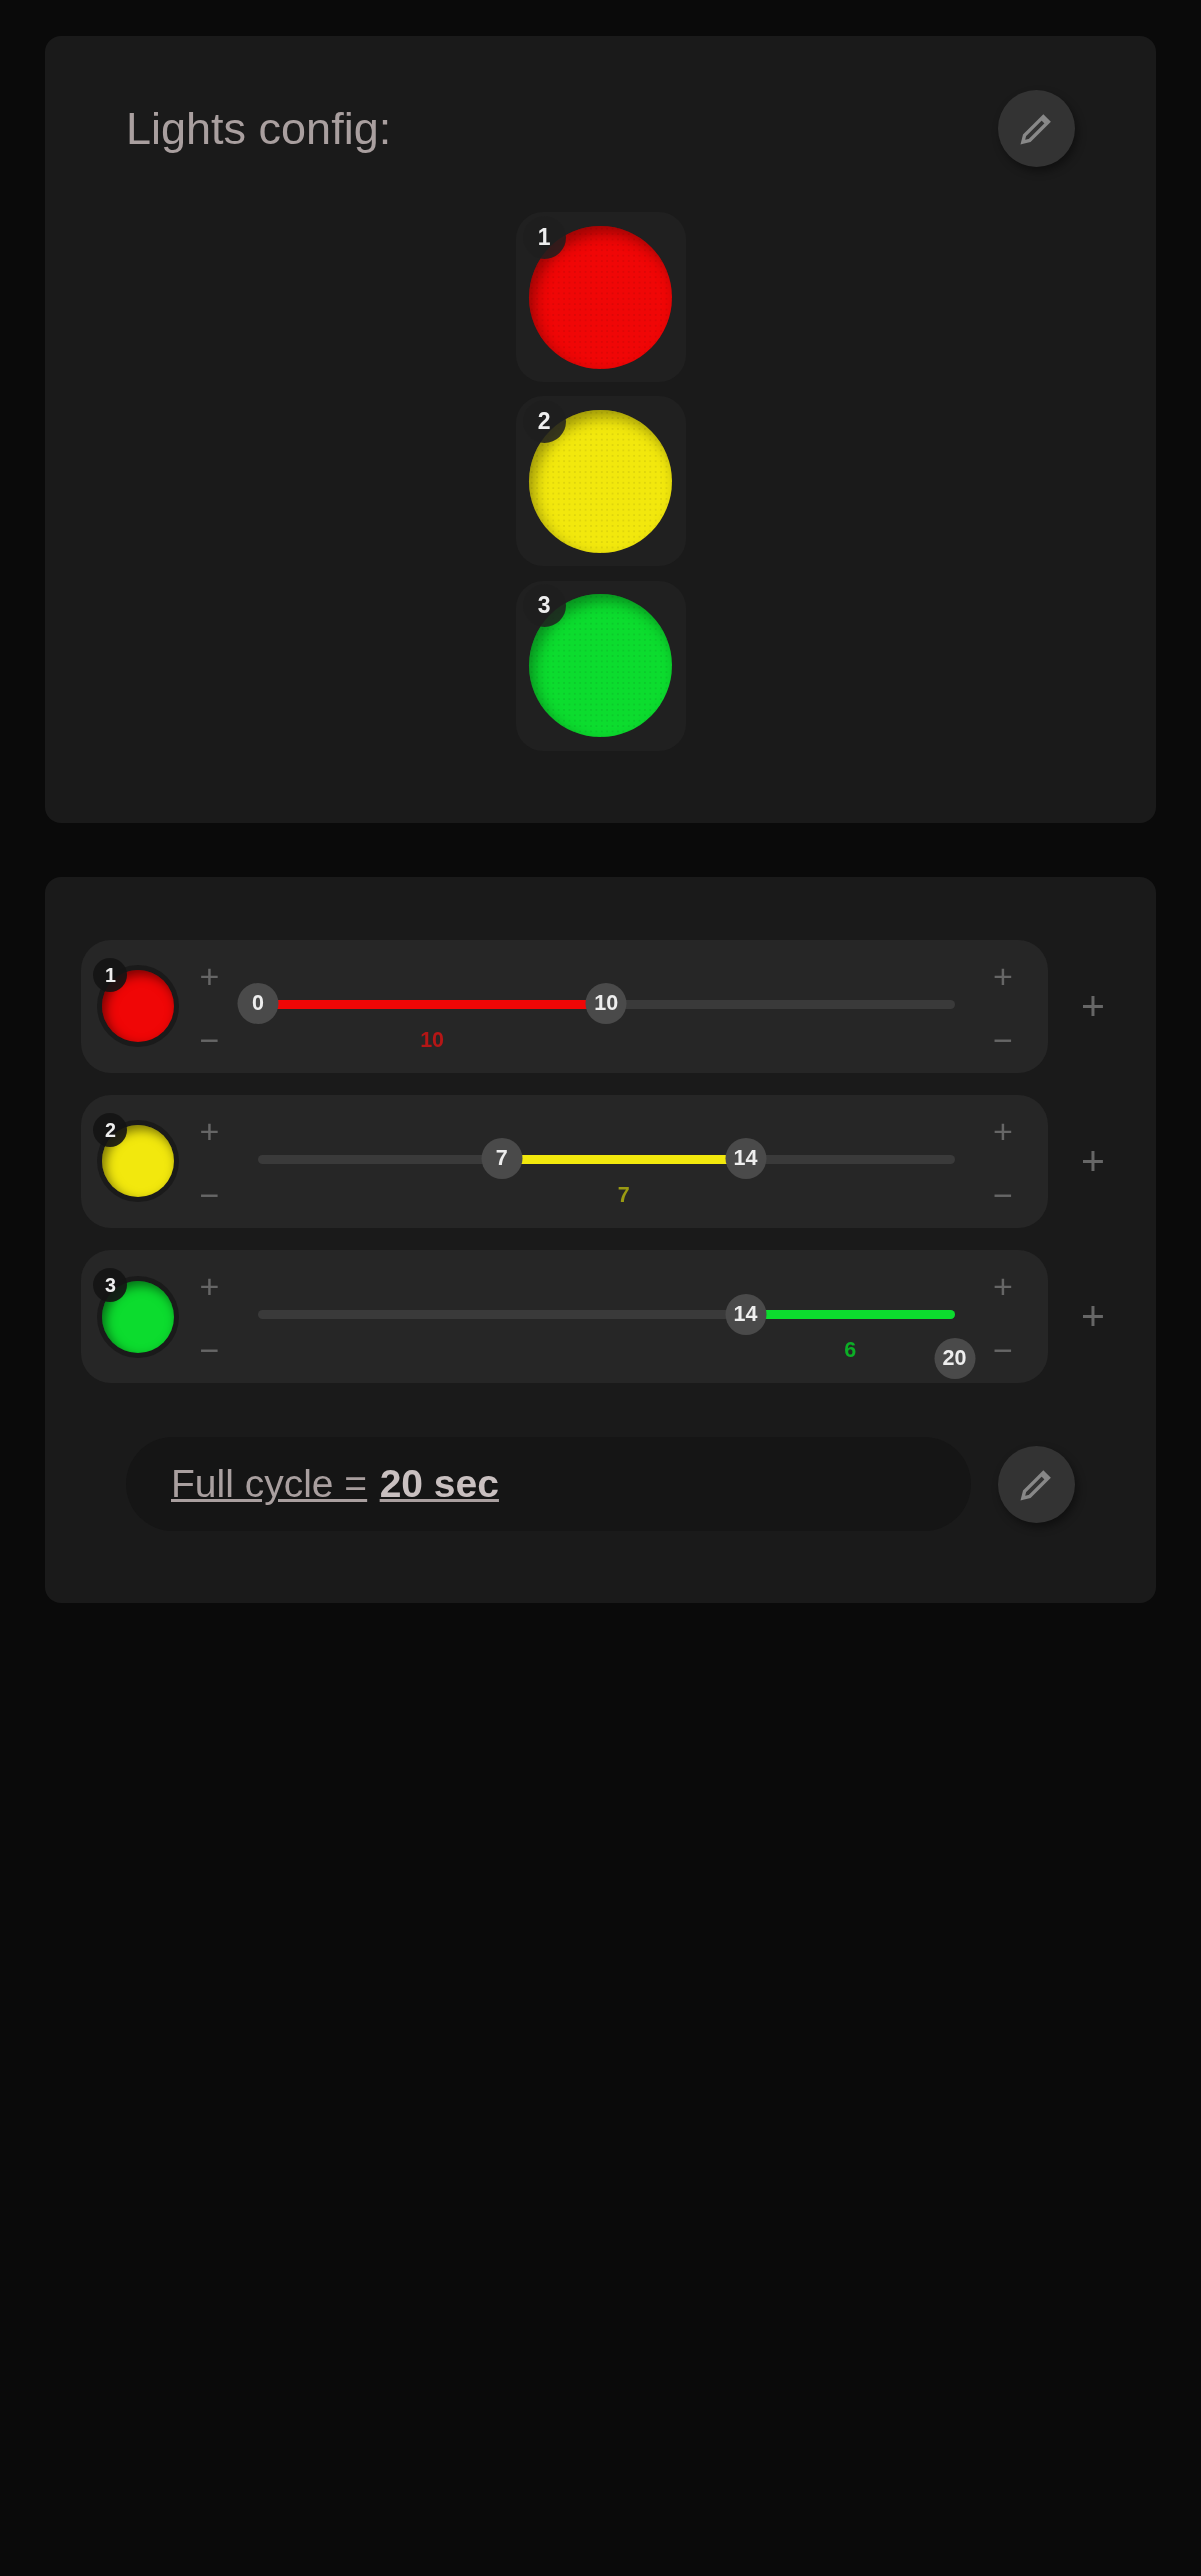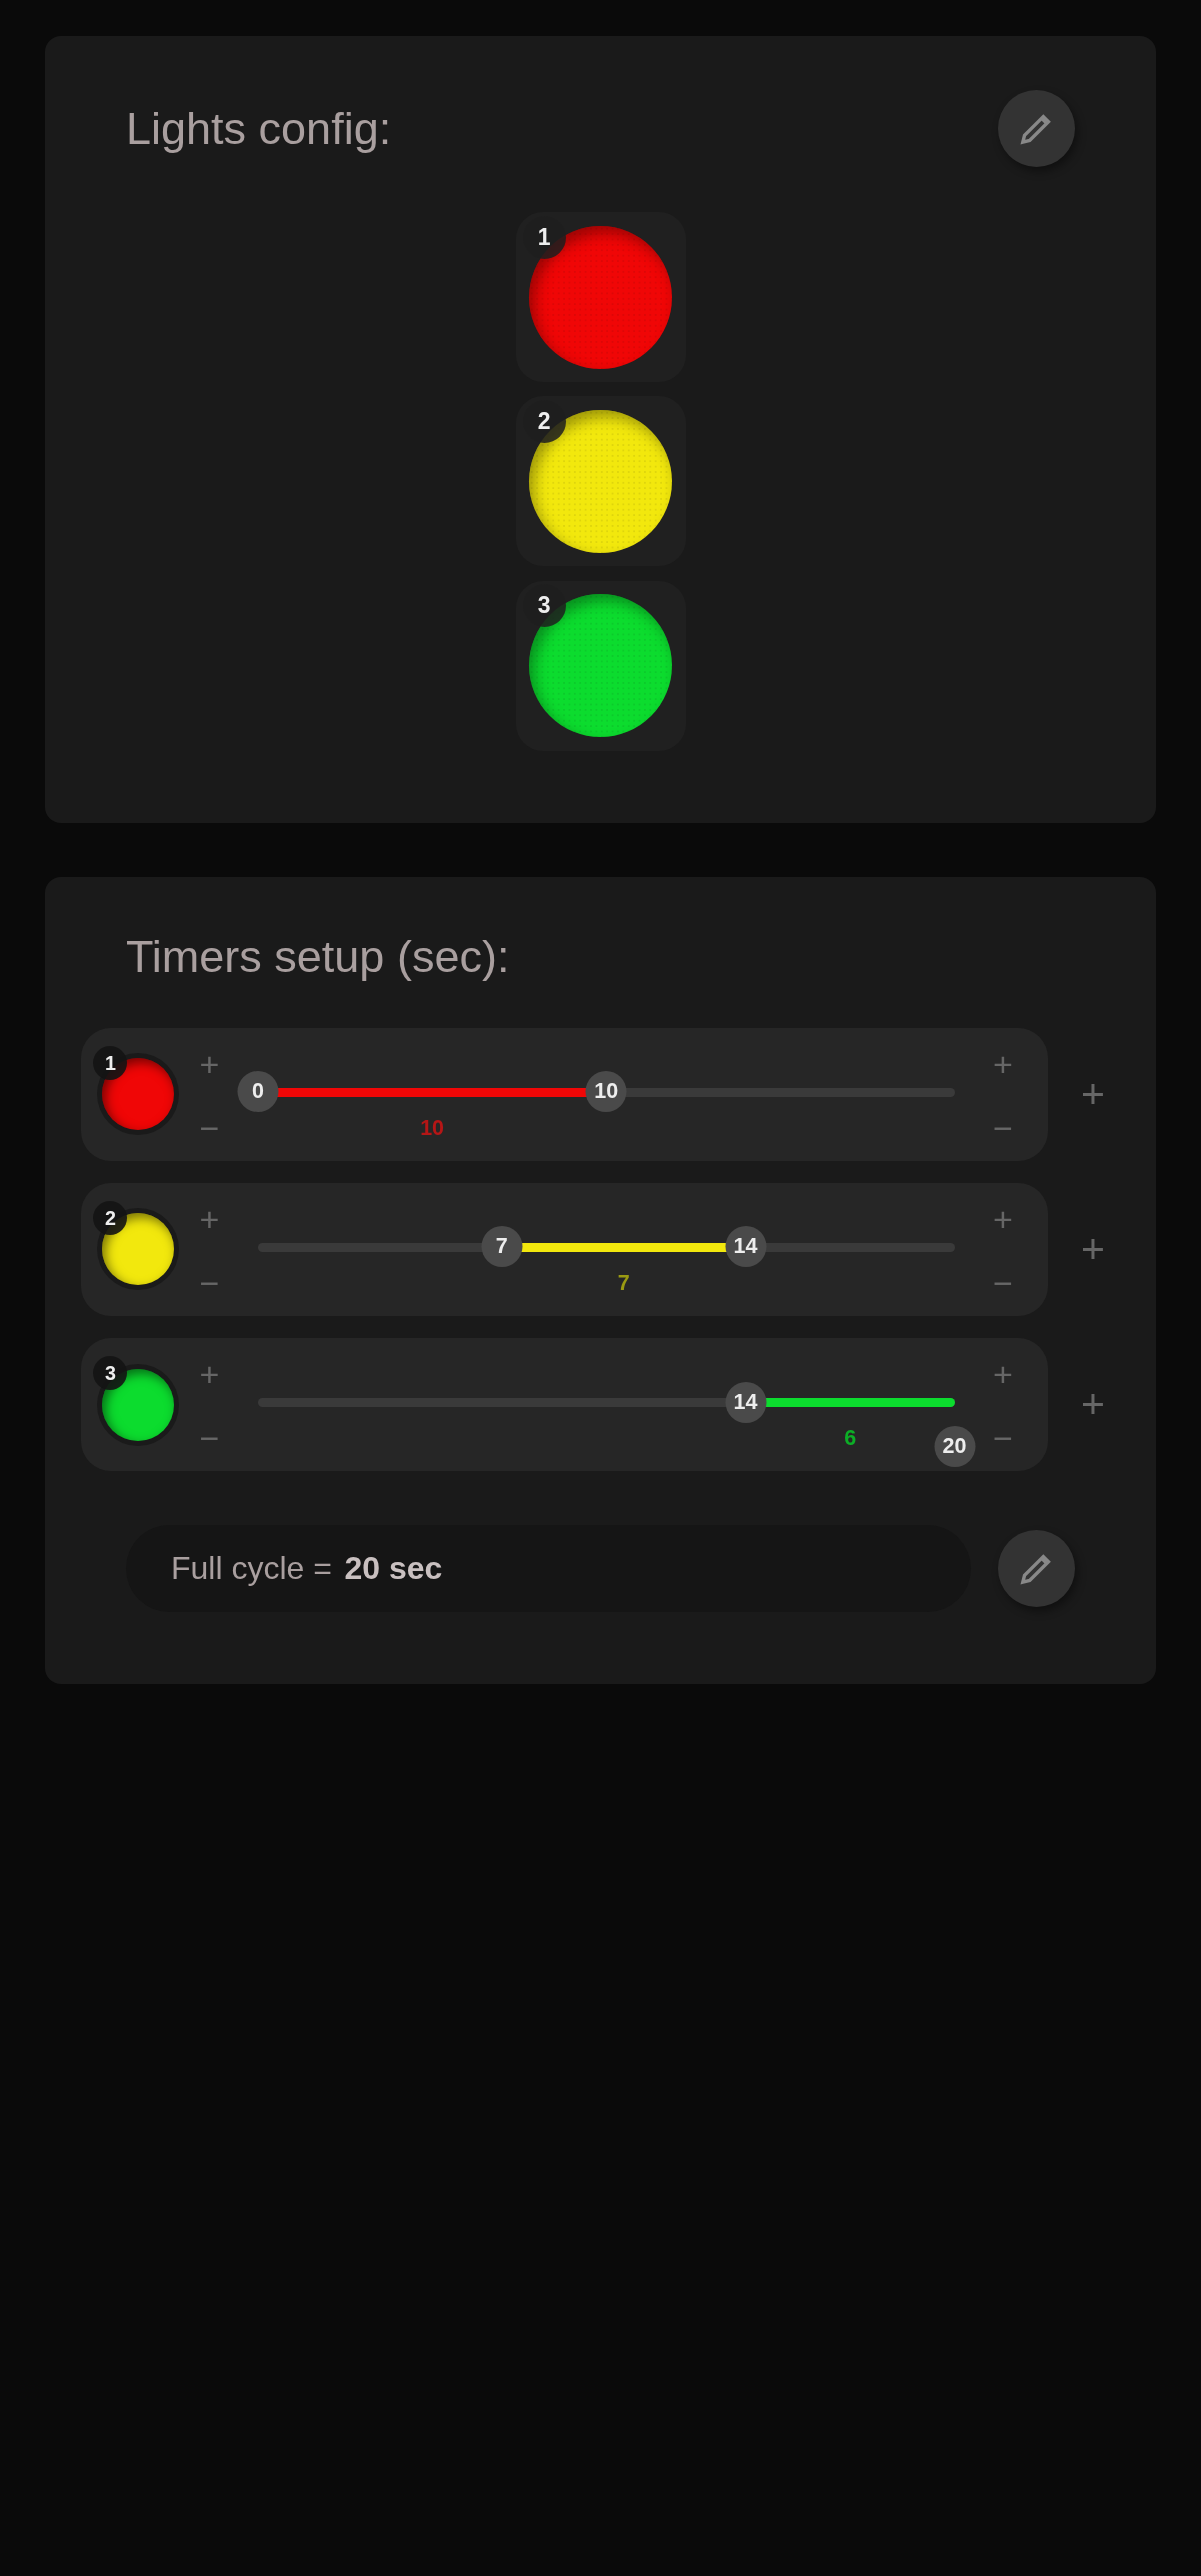--- a/index.html
+++ b/index.html
@@ -115,22 +115,22 @@
     }
     .range-label{
       position:absolute;top:66px;font-size:21.5px;font-weight:700;
       transform:translateX(-50%);
     }
 
     
     .cycle-row{display:flex;align-items:center;gap:27px;margin-top:18px;}
     .cycle-pill{
       flex:1;background:#151515;border-radius:54px;padding:25px 45px;
-      font-size:32px;color:var(--text-muted);
-      display:flex;align-items:center;gap:12.5px;
+      font-size:39px;color:var(--text-muted);
+      display:flex;align-items:center;gap:12.5px;text-decoration:underline;
     }
     .cycle-pill .strong{font-weight:800;color:#c9c0c0;}
   </style>
 </head>
 <body>
 
 <div class="panel">
   <h2 class="panel-title">
     <span>Lights config:</span>
     <span class="edit-button">
@@ -151,23 +151,20 @@
         <div class="badge">2</div>
       </div>
       <div class="light-box">
         <div class="bulb" style="background: rgb(12, 220, 46);"></div>
         <div class="badge">3</div>
       </div>
     </div>
 </div>
 
 <div class="panel">
-  <h2 class="panel-title">
-    <span>Timers setup (sec):</span>
-  </h2>
 
   <div class="timers" id="timers-list">
       <div class="timer-row">
         <div class="timer-card">
           <div class="mini-light">
             <div class="mini-bulb" style="background: rgb(240, 6, 6);"></div>
             <div class="mini-badge">1</div>
           </div>
           <div class="pm-col">
             <span>+</span>

